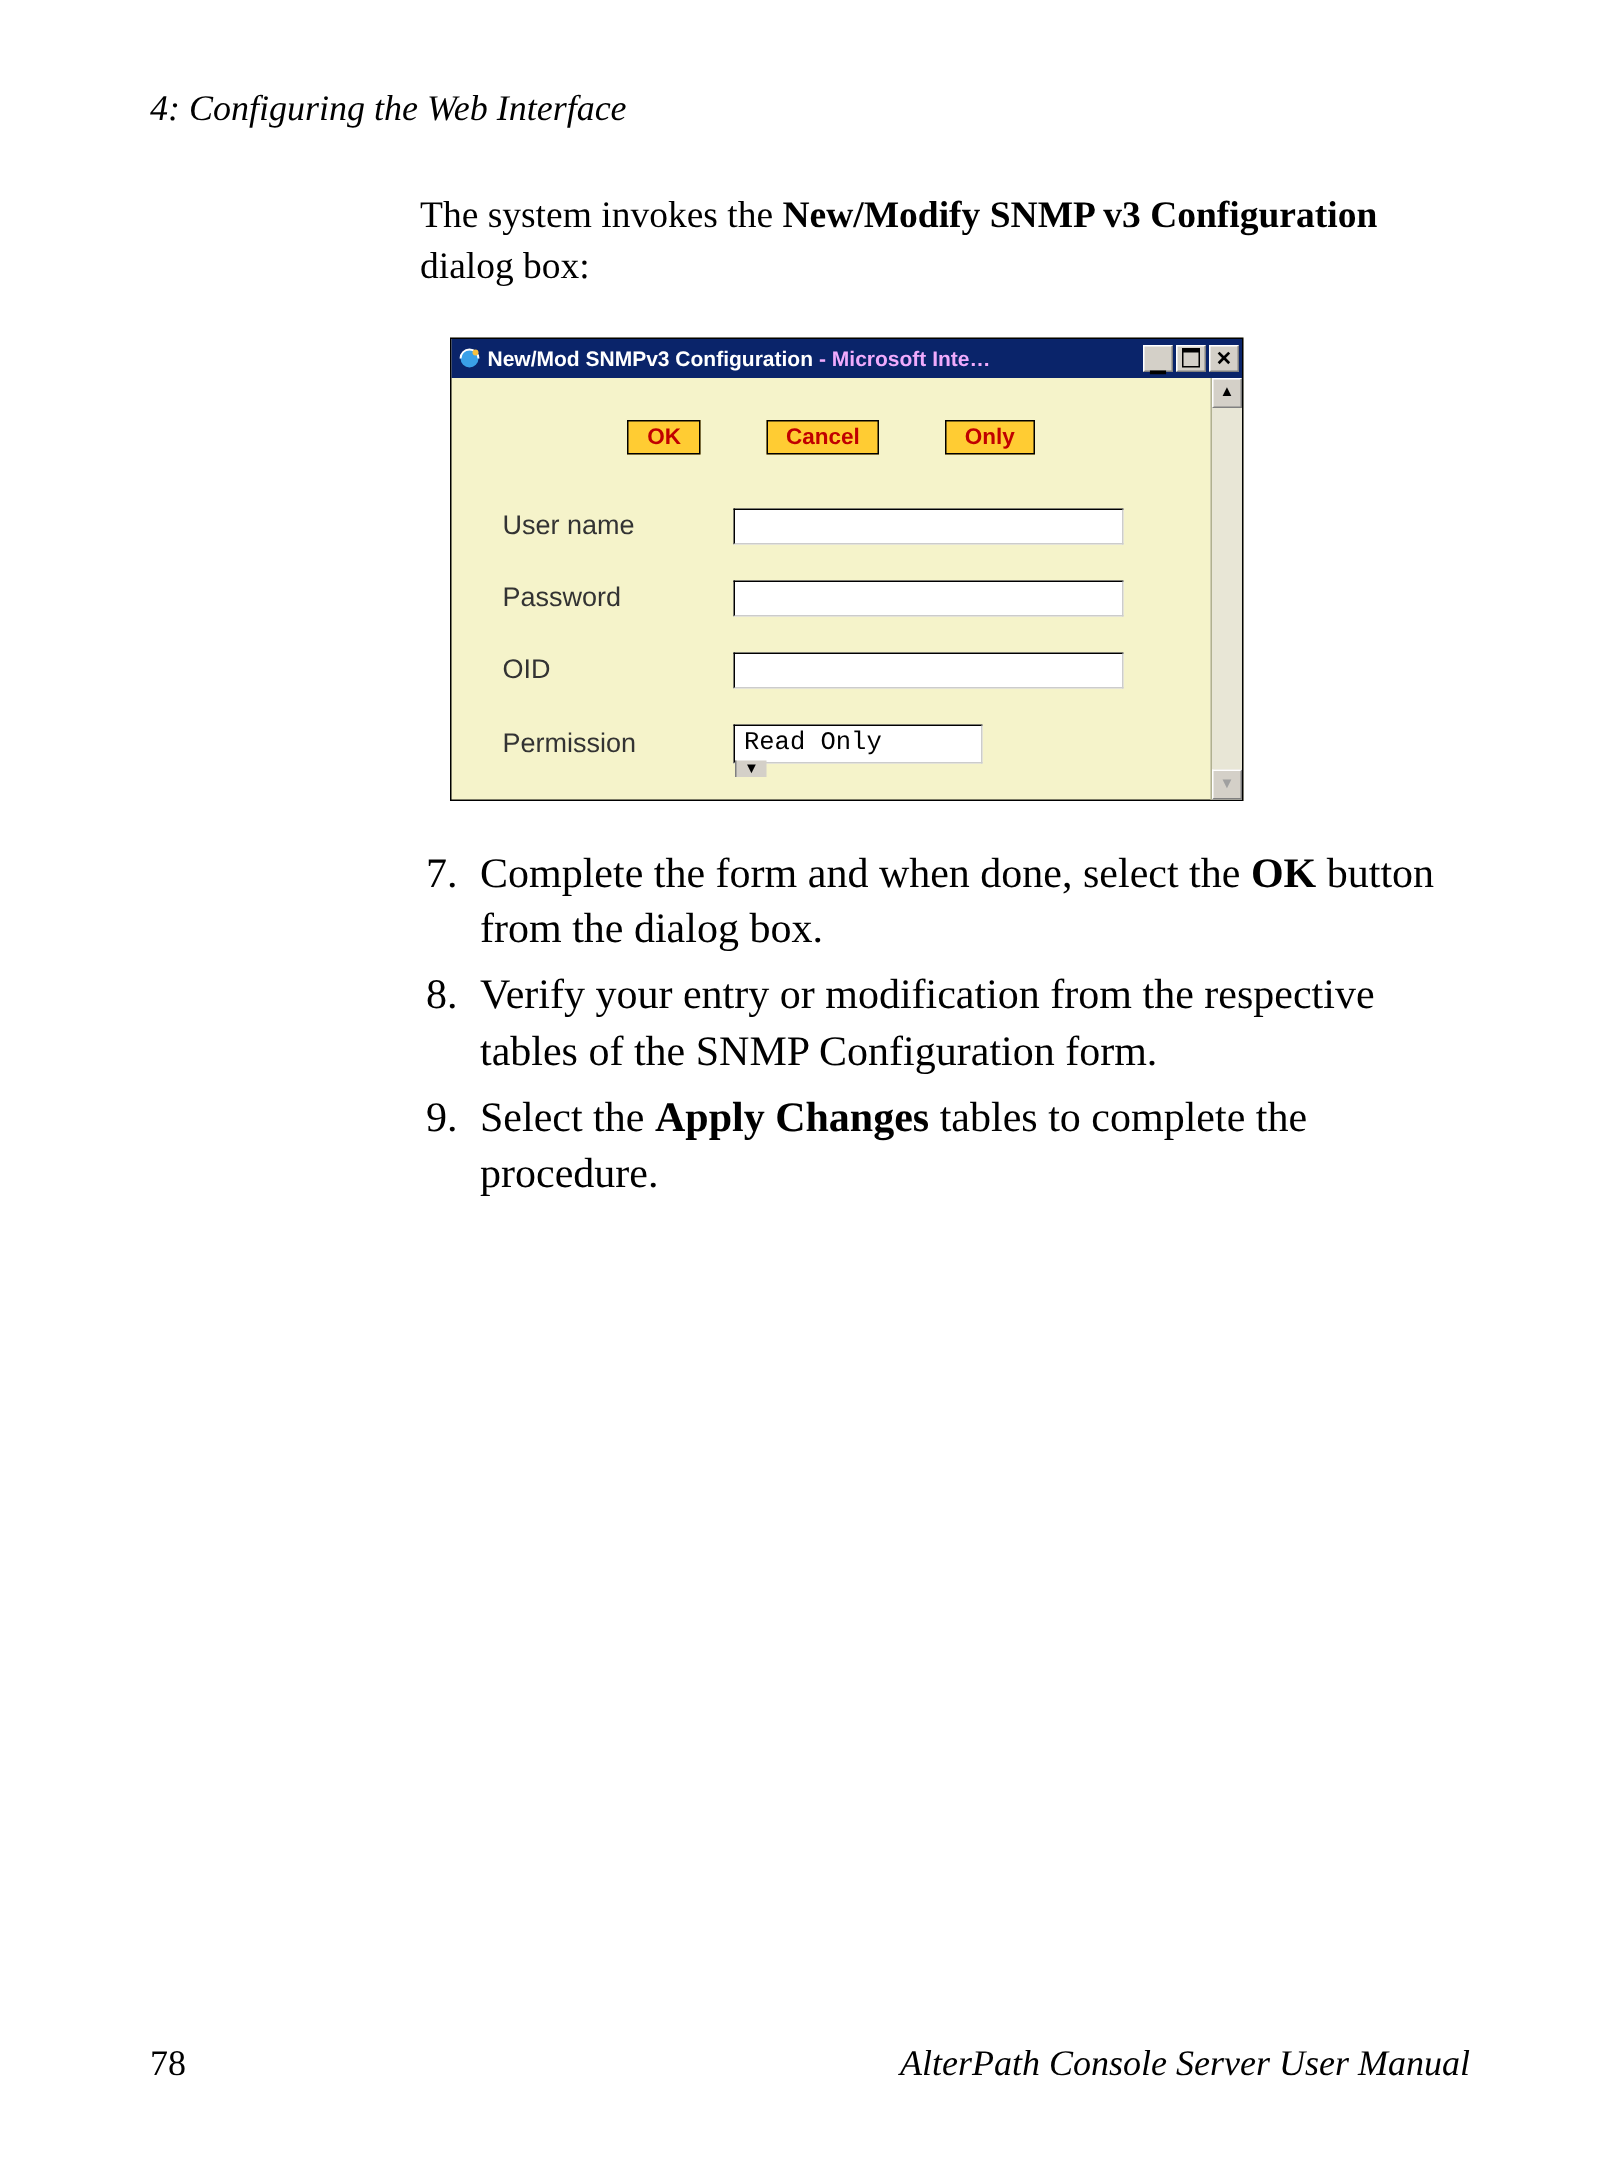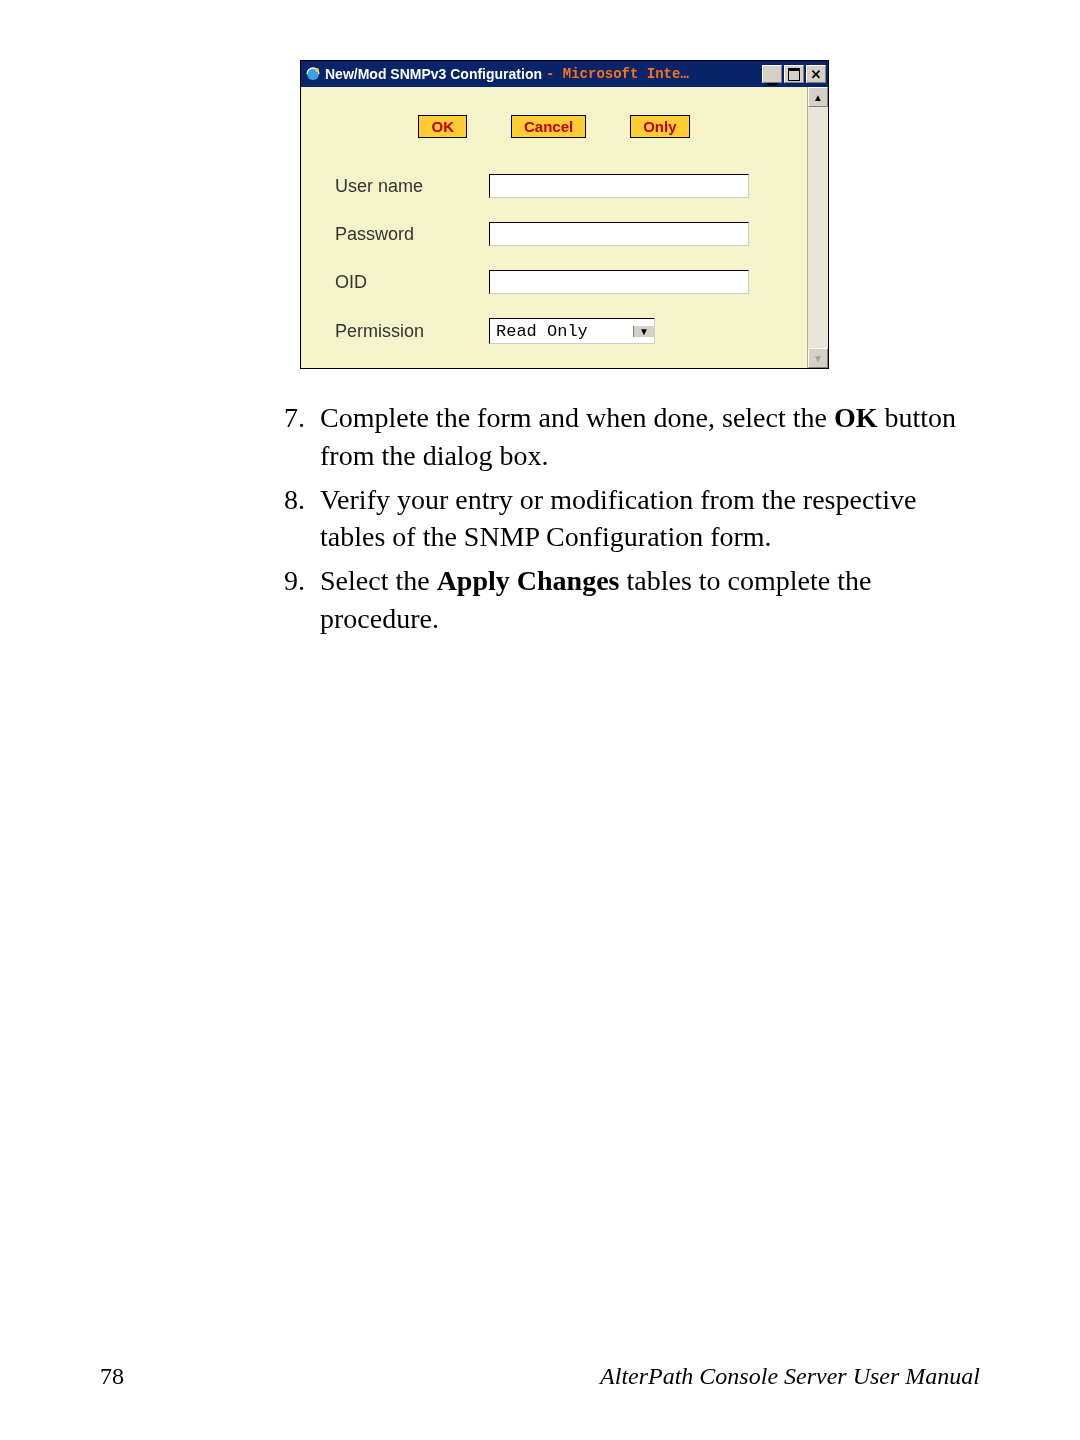--- a/index.html
+++ b/index.html
@@ -56,21 +56,21 @@
     box-sizing: border-box;
   }
   .titlebar .ie-icon {
     width: 16px; height: 16px;
     display: inline-flex;
     align-items: center; justify-content: center;
     margin-right: 4px;
   }
   .titlebar .ie-icon svg { width: 16px; height: 16px; }
   .titlebar .title-active { color: #ffffff; }
-  .titlebar .title-inactive { color: #f97316; margin-left: 4px; flex: 1; white-space: nowrap; overflow: hidden; font-family: Liberation Mono, monospace; }
+  .titlebar .title-inactive { color: #f0abfc; margin-left: 4px; flex: 1; white-space: nowrap; overflow: hidden; }
   .win-btns { display: flex; gap: 2px; }
   .win-btn {
     width: 20px; height: 18px;
     background: #d4d0c8;
     border: 1px solid #808080;
     border-top-color: #ffffff;
     border-left-color: #ffffff;
     display: inline-flex;
     align-items: center;
     justify-content: center;
@@ -152,28 +152,29 @@
     border-right-color: #ccc;
     border-bottom-color: #ccc;
     background: #ffffff;
     box-sizing: border-box;
     font-family: "Courier New", monospace;
     font-size: 16px;
     padding: 0 4px;
   }
   .fld-select-wrap {
     display: inline-flex;
-    align-items: center;
+    align-items: flex-start;
     border: 1px solid #000;
     border-right-color: #ccc;
     border-bottom-color: #ccc;
     background: #ffffff;
     width: 166px;
     height: 26px;
     box-sizing: border-box;
+    flex-direction: column;
   }
   .fld-select-text {
     flex: 1;
     font-family: "Courier New", monospace;
     font-size: 17px;
     padding: 2px 6px;
     display: flex;
     align-items: center;
   }
   .fld-select-btn {
@@ -204,23 +205,27 @@
     font-size: 24px;
   }
   .footer .page-num { }
   .footer .manual-title { font-style: italic; }
 </style>
 </head>
 <body>
 
 <div class="page">
 
+  <div class="chapter-heading">4: Configuring the Web Interface</div>
 
   <div class="body-block">
 
+    <p class="intro-para">
+      <span>The system invokes the </span><span class="intro-bold">New/Modify SNMP v3 Configuration</span><span> dialog box:</span>
+    </p>
 
     <div class="dialog-wrap">
       <div class="dialog-window">
 
         <div class="titlebar">
           <span class="ie-icon">
             <svg viewBox="0 0 16 16">
                 <circle cx="8" cy="8" r="6" fill="#3aa0e8"></circle>
                 <path d="M2 8 A6 6 0 0 1 14 8" stroke="#fff" stroke-width="1.3" fill="none"></path>
                 <circle cx="12" cy="4" r="2" fill="#f8c040"></circle>

